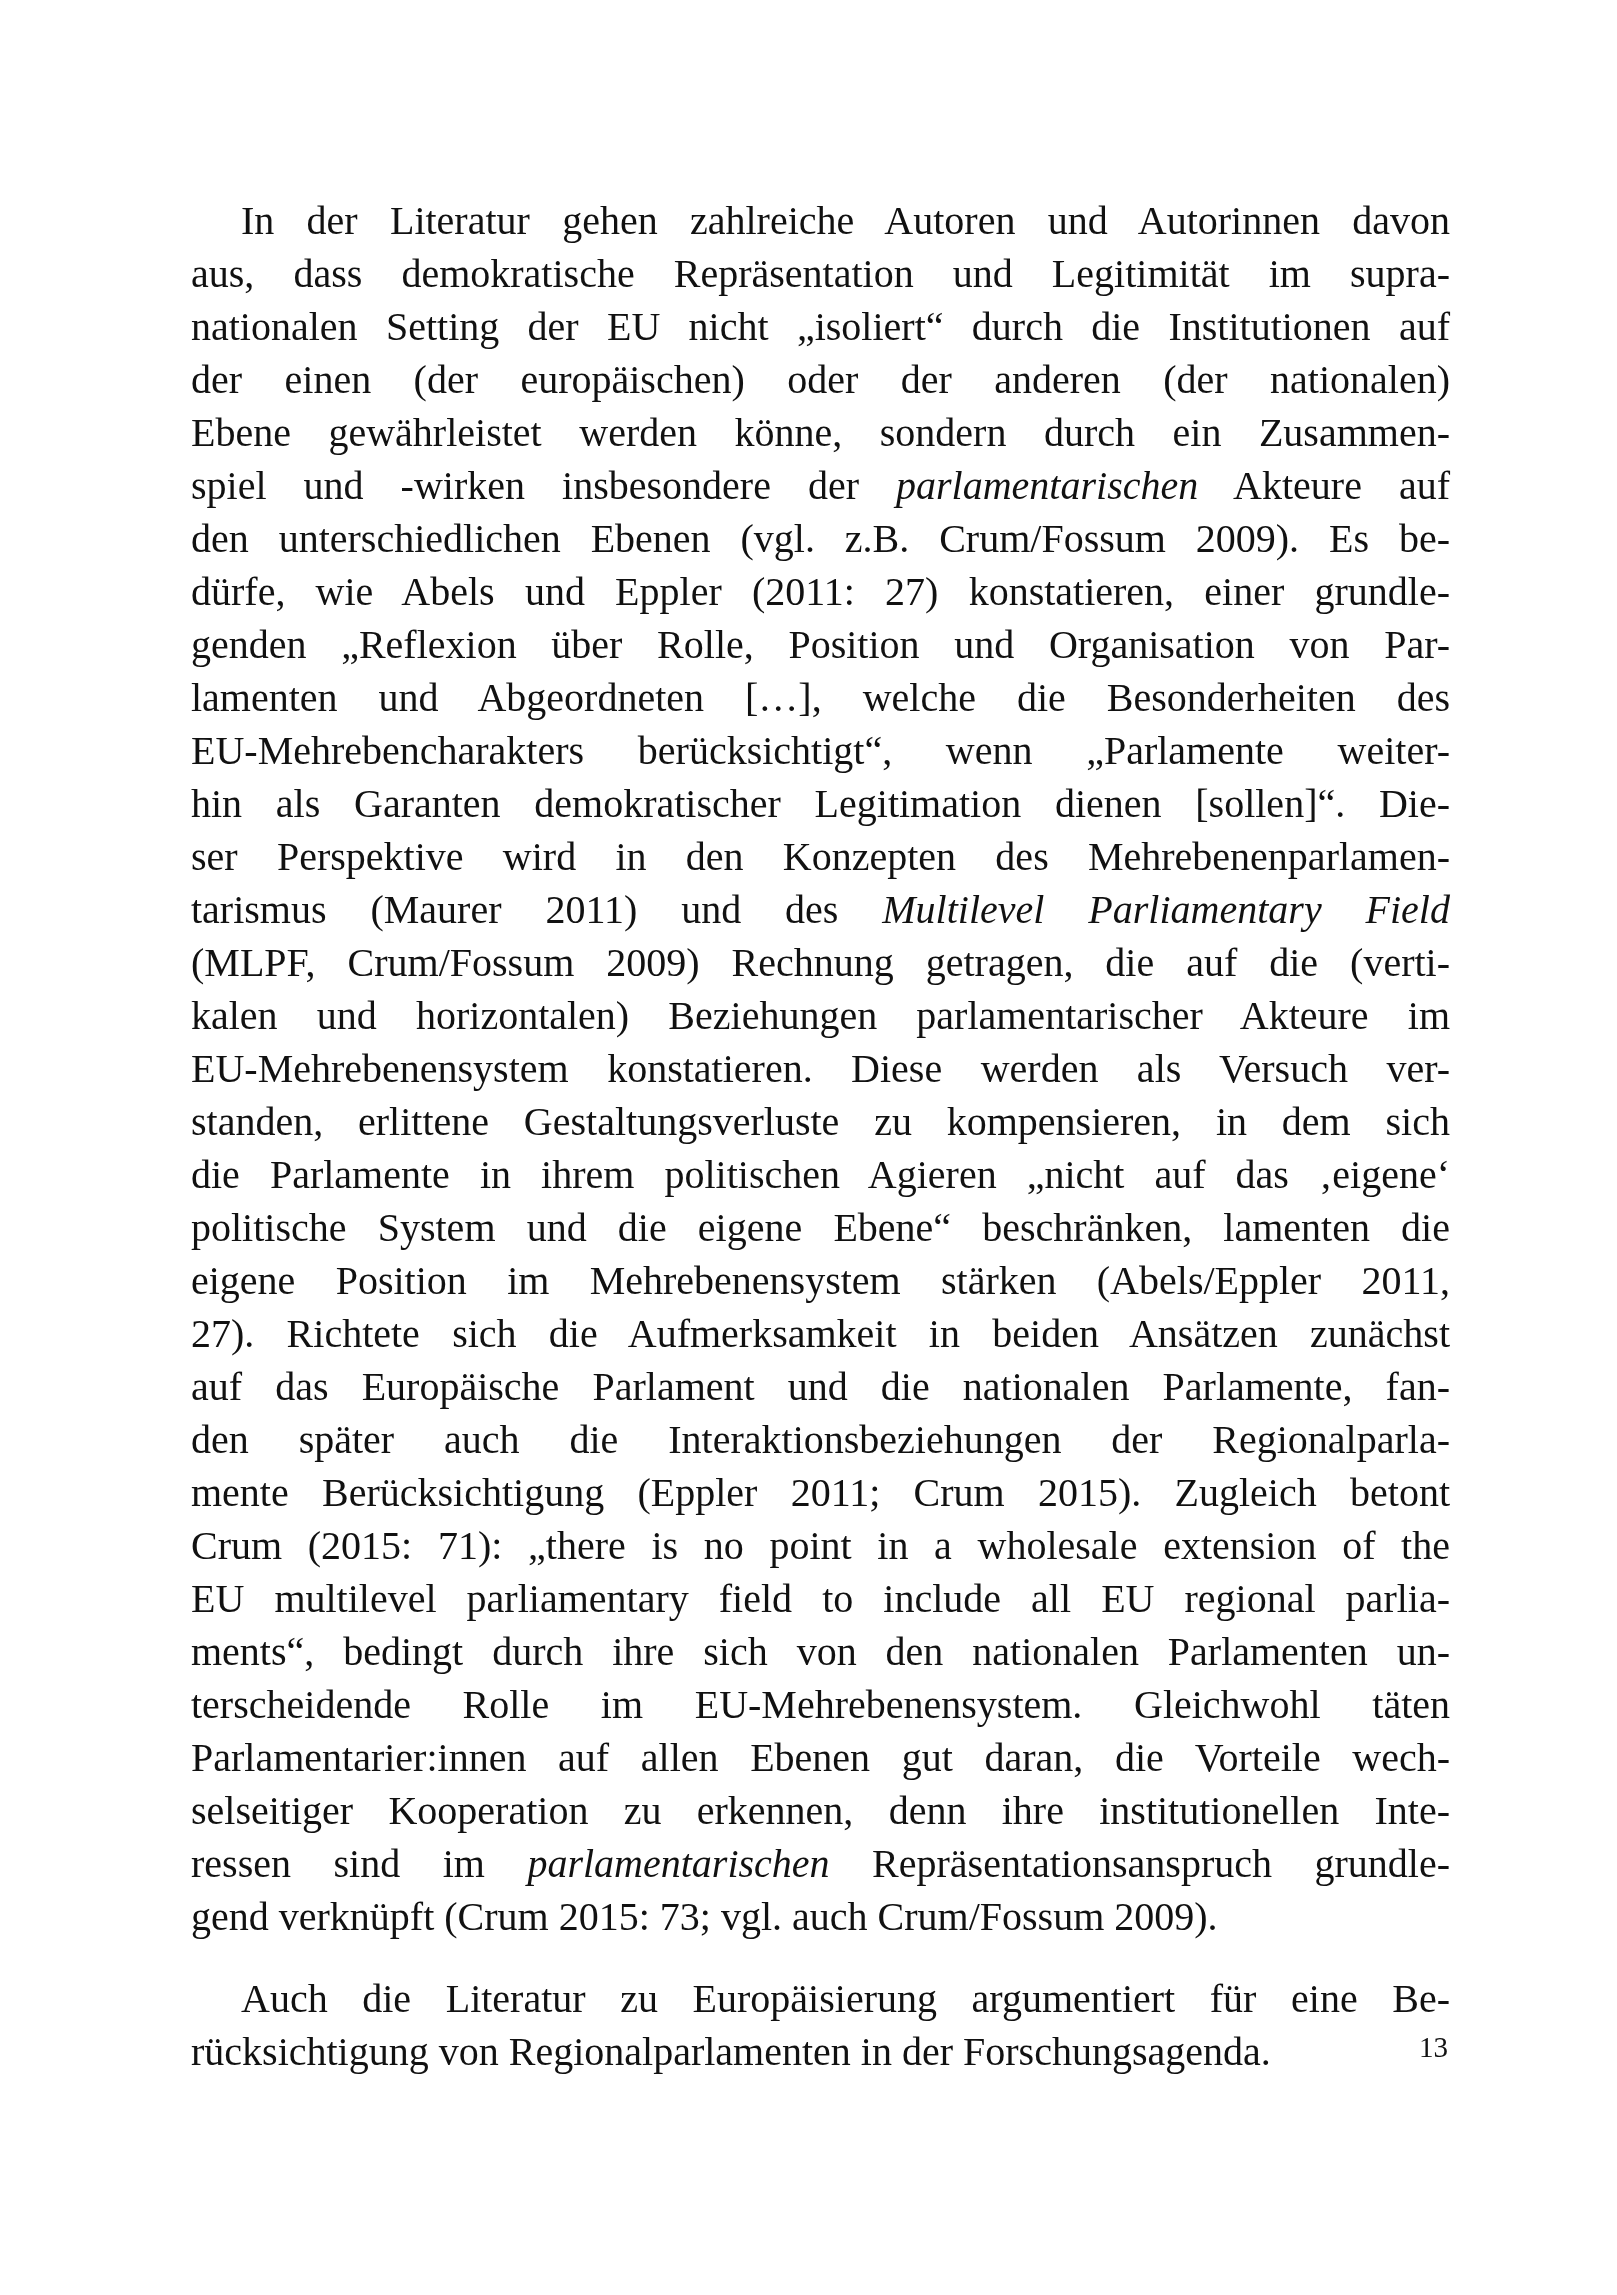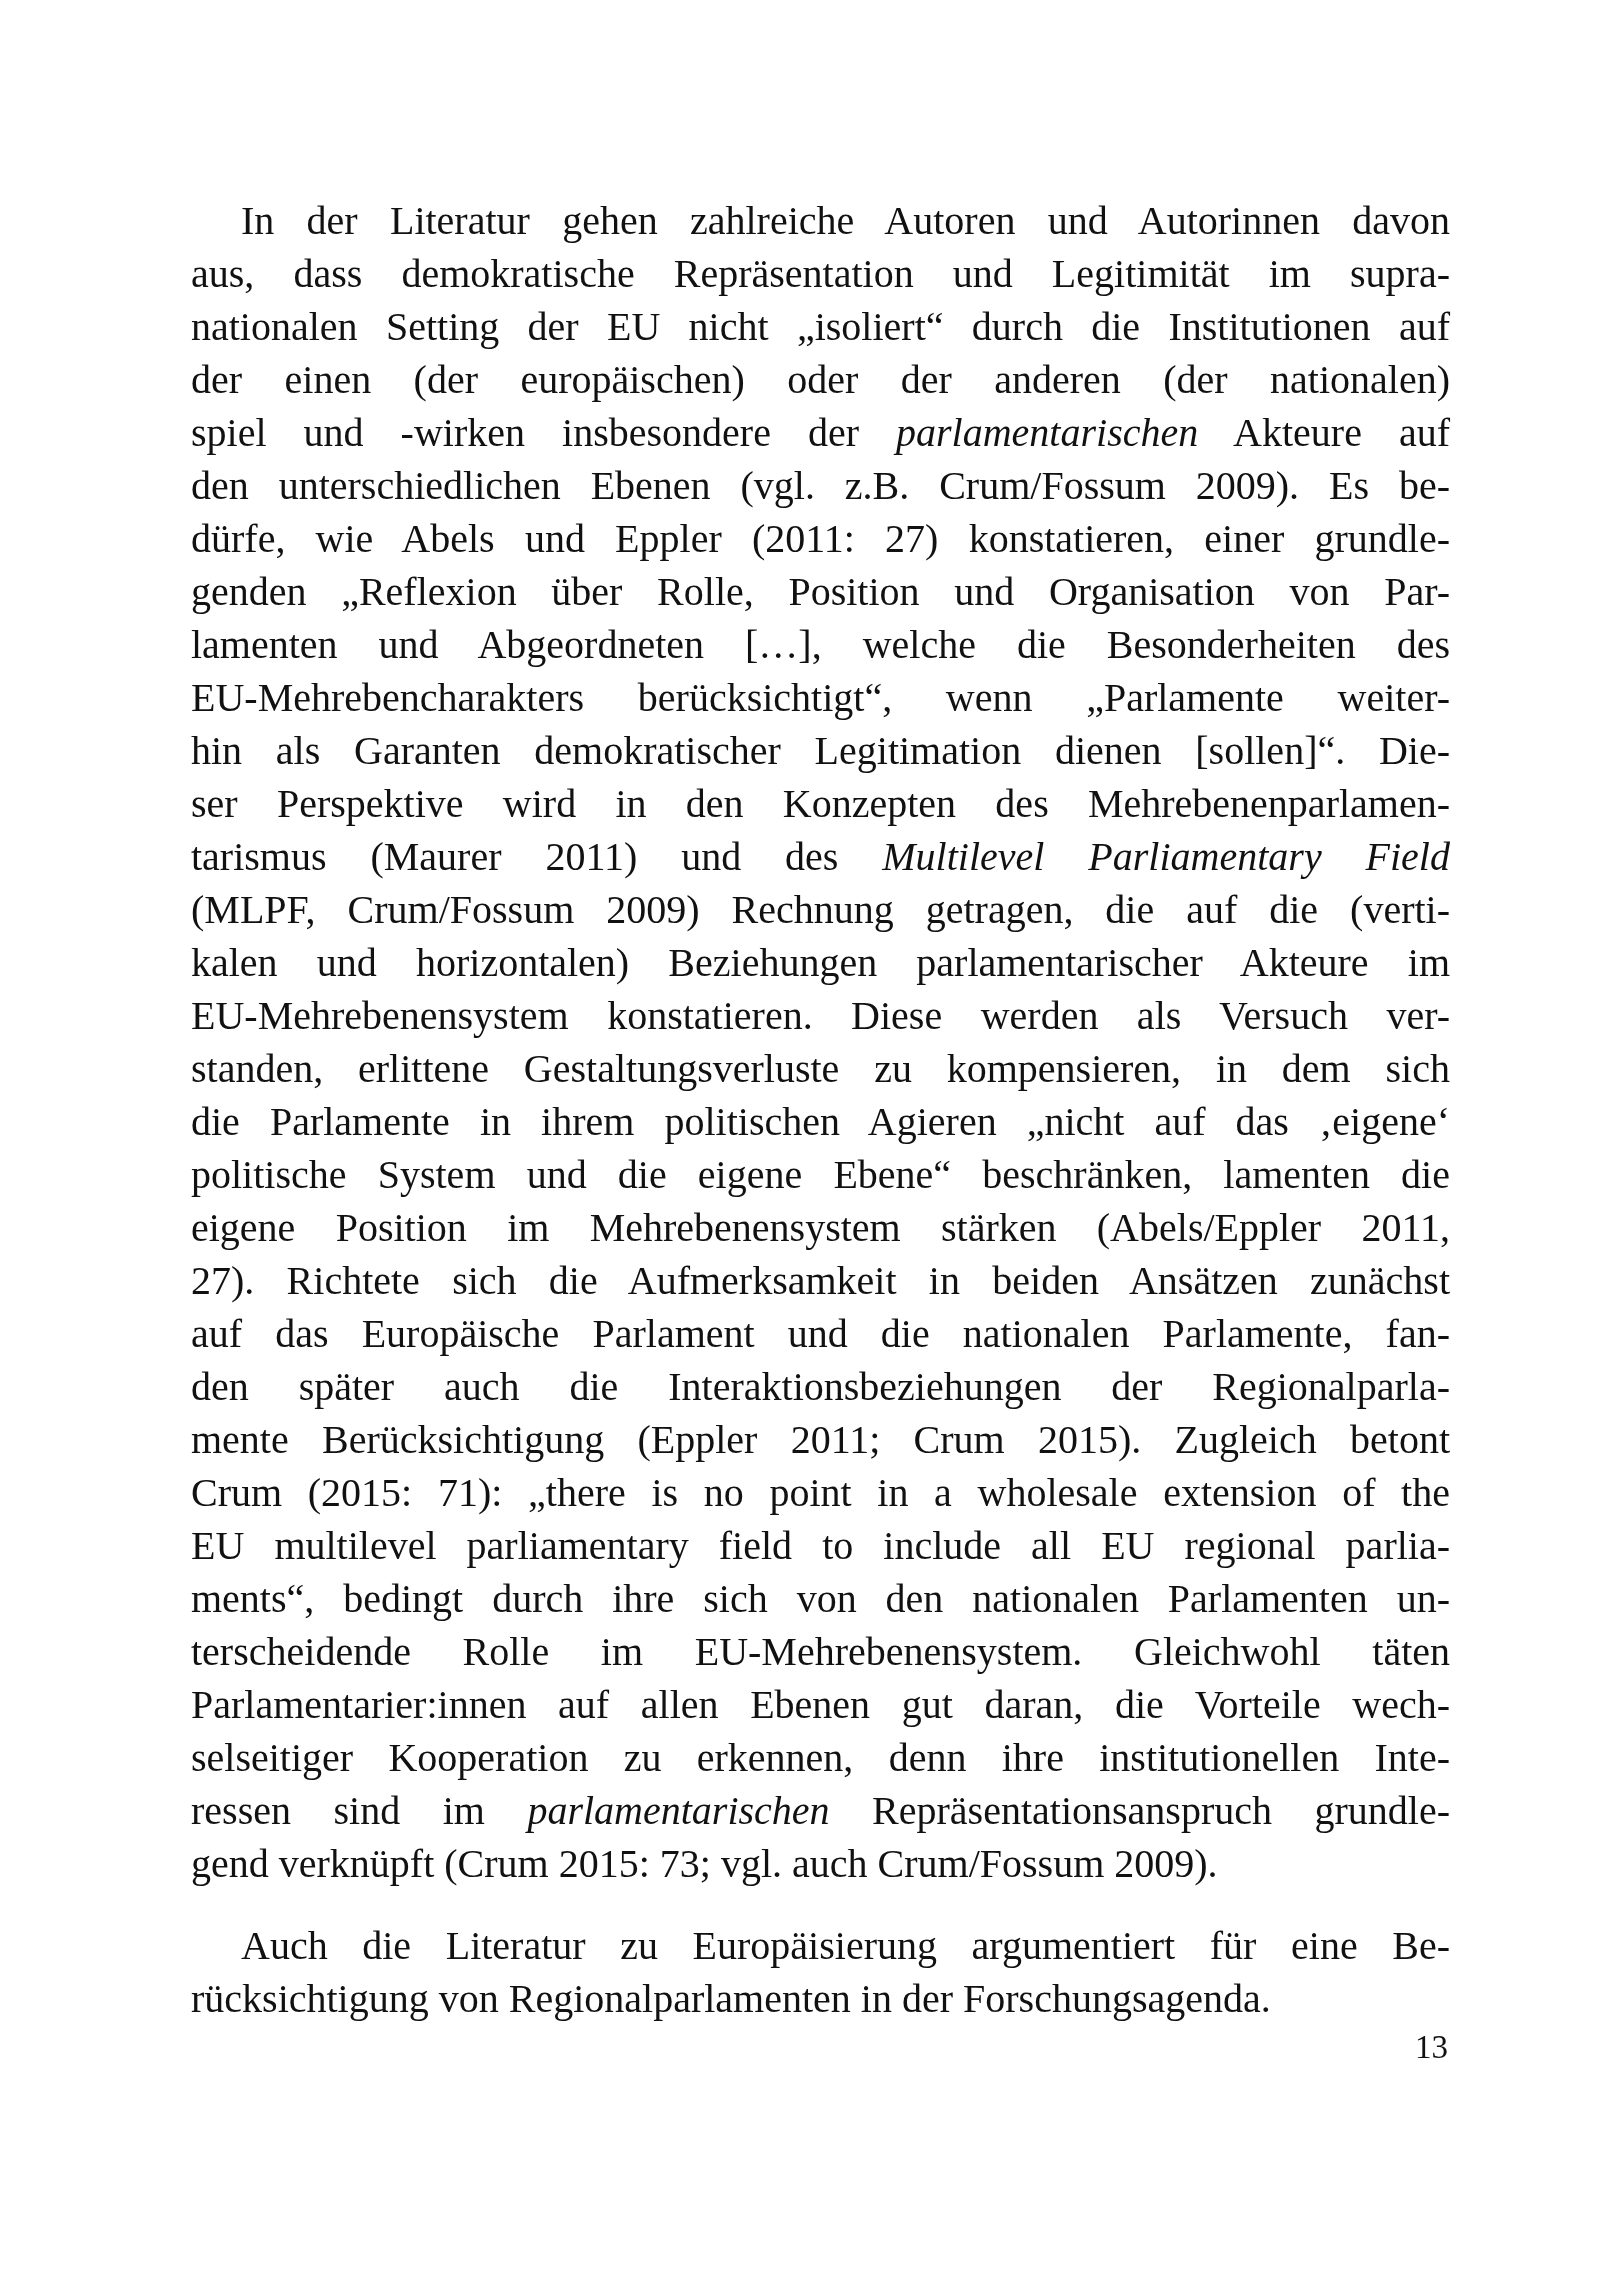--- a/index.html
+++ b/index.html
@@ -44,34 +44,35 @@
     .paragraph + .paragraph {
       margin-top: 29px;
     }
     em {
       font-style: italic;
     }
     .page-number {
       position: absolute;
       right: 169px;
       top: 2029px;
-      font-size: 33px;
+      font-size: 29px;
       line-height: 37px;
       font-family: "Liberation Serif", "DejaVu Serif", serif;
     }
   </style>
 </head>
 <body>
 
 <div class="page">
   <div class="paragraph">
       <span class="line indent"><span>In der Literatur gehen zahlreiche Autoren und Autorinnen davon</span></span>
       <span class="line"><span>aus, dass demokratische Repräsentation und Legitimität im supra-</span></span>
       <span class="line"><span>nationalen Setting der EU nicht „isoliert“ durch die Institutionen auf</span></span>
       <span class="line"><span>der einen (der europäischen) oder der anderen (der nationalen)</span></span>
+      <span class="line"><span>Ebene gewährleistet werden könne, sondern durch ein Zusammen-</span></span>
       <span class="line"><span>spiel und -wirken insbesondere der </span><em>parlamentarischen</em><span> Akteure auf</span></span>
       <span class="line"><span>den unterschiedlichen Ebenen (vgl. z.B. Crum/Fossum 2009). Es be-</span></span>
       <span class="line"><span>dürfe, wie Abels und Eppler (2011: 27) konstatieren, einer grundle-</span></span>
       <span class="line"><span>genden „Reflexion über Rolle, Position und Organisation von Par-</span></span>
       <span class="line"><span>lamenten und Abgeordneten […], welche die Besonderheiten des</span></span>
       <span class="line"><span>EU-Mehrebencharakters berücksichtigt“, wenn „Parlamente weiter-</span></span>
       <span class="line"><span>hin als Garanten demokratischer Legitimation dienen [sollen]“. Die-</span></span>
       <span class="line"><span>ser Perspektive wird in den Konzepten des Mehrebenenparlamen-</span></span>
       <span class="line"><span>tarismus (Maurer 2011) und des </span><em>Multilevel Parliamentary Field</em></span>
       <span class="line"><span>(MLPF, Crum/Fossum 2009) Rechnung getragen, die auf die (verti-</span></span>

